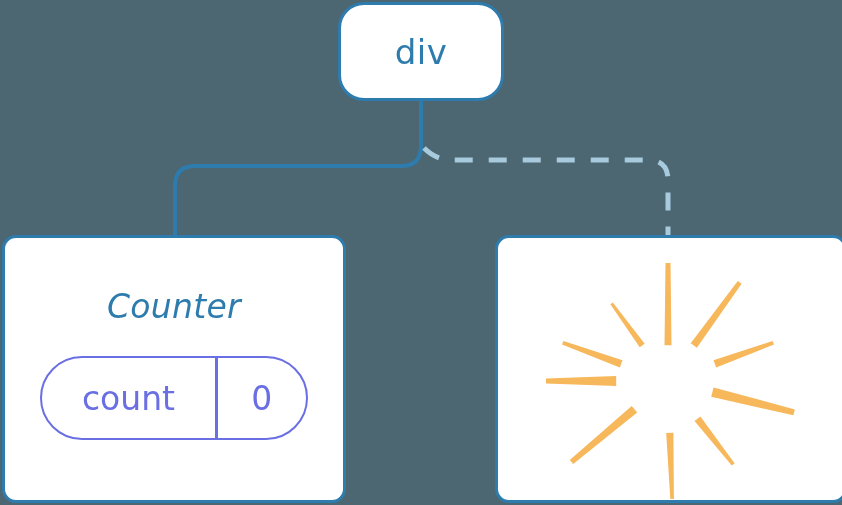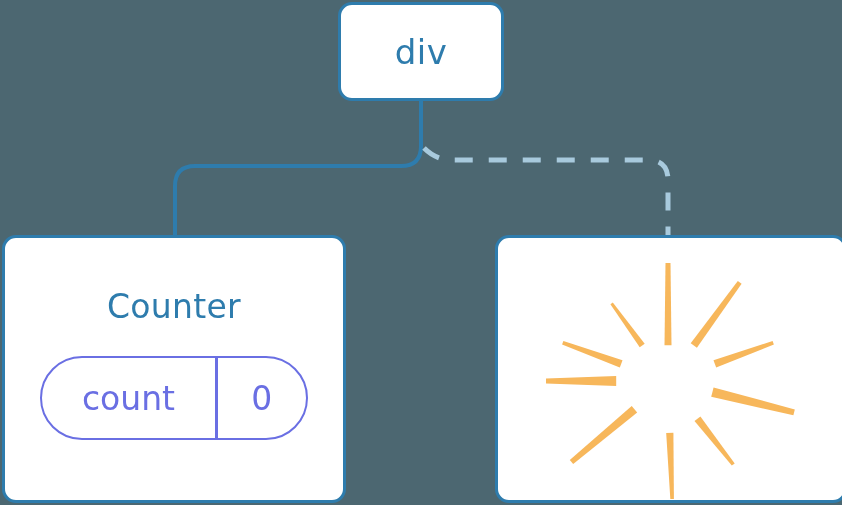--- a/index.html
+++ b/index.html
@@ -33,20 +33,21 @@
     box-sizing: border-box;
   }
   #card-div {
     left: 338px;
     top: 2px;
     width: 166px;
     height: 99px;
     display: flex;
     align-items: center;
     justify-content: center;
+    border-radius: 26px;
   }
   #div-label {
     color: #2E7CAD;
     font-size: 34px;
     letter-spacing: 0.5px;
     line-height: 1;
   }
   #card-counter {
     left: 2px;
     top: 235px;
@@ -55,20 +56,21 @@
     display: flex;
     flex-direction: column;
     align-items: center;
   }
   #counter-title {
     color: #2E7CAD;
     font-size: 33px;
     line-height: 1;
     margin-top: 52px;
     letter-spacing: 0.3px;
+    font-style: italic;
   }
   #counter-pill {
     position: relative;
     margin-top: 33px;
     width: 268px;
     height: 84px;
     border: 2.5px solid #6A6FE3;
     border-radius: 49px;
     box-sizing: border-box;
     display: flex;

